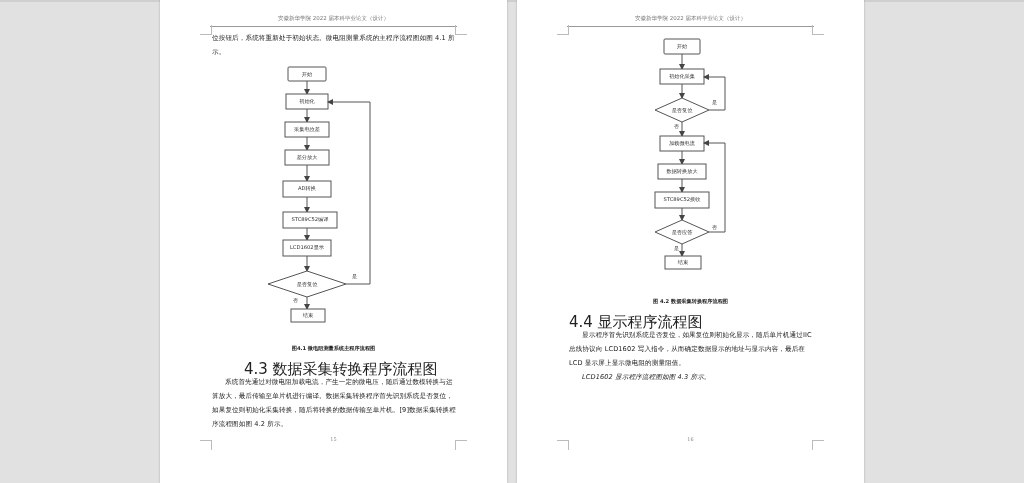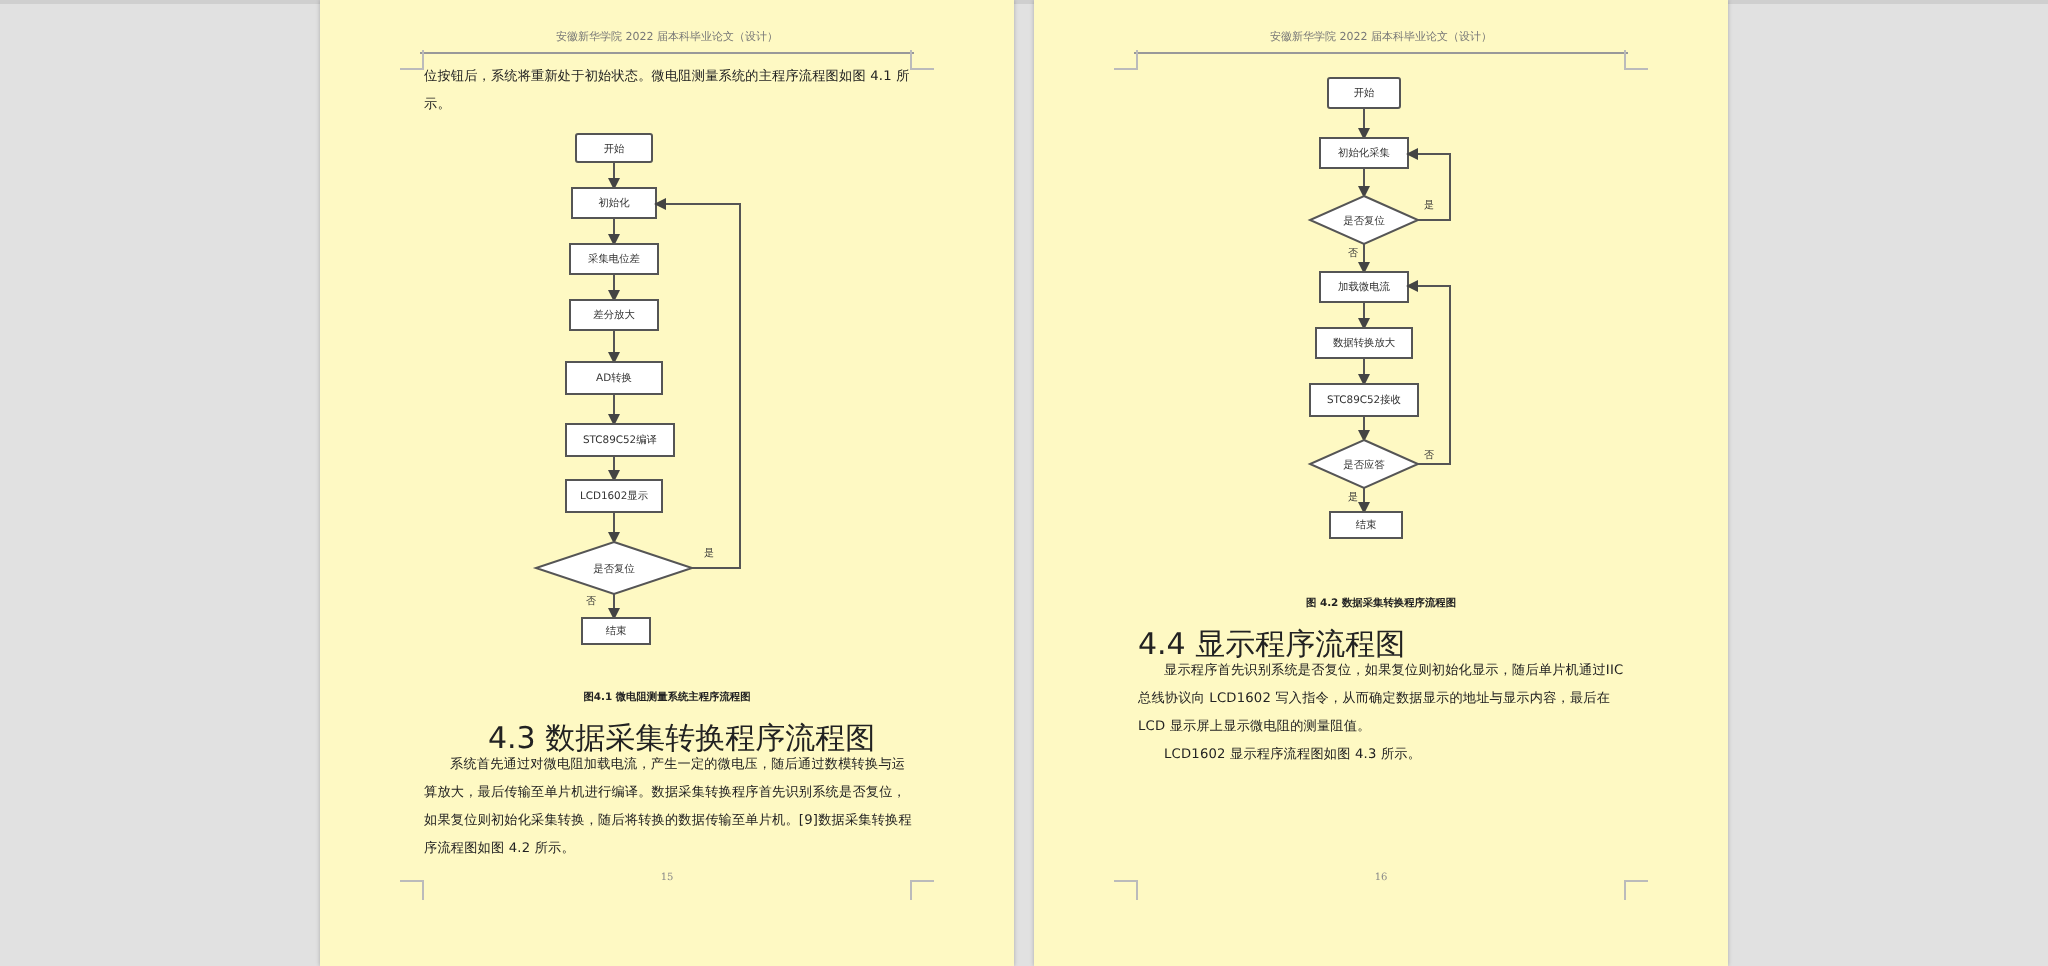--- a/index.html
+++ b/index.html
@@ -1,19 +1,19 @@
 <!DOCTYPE html>
 <html><head>
 <meta charset="utf-8">
 <style>
   * { box-sizing: border-box; margin: 0; padding: 0; }
   html, body { width: 1024px; height: 483px; overflow: hidden; }
   body { background: #e1e1e1; position: relative; font-family: "DejaVu Serif", serif; color: #222; }
   .topshadow { position: absolute; left: 0; top: 0; width: 1024px; height: 2px; background: #cfcfcf; }
-  .page { position: absolute; top: 0; height: 483px; background: #fef9c3; box-shadow: 0 0 2px rgba(0,0,0,0.25); }
+  .page { position: absolute; top: 0; height: 483px; background: #ffffff; box-shadow: 0 0 2px rgba(0,0,0,0.25); }
   #page-left { left: 160px; width: 347px; }
   #page-right { left: 517px; width: 347px; }
   .header-text { position: absolute; top: 15px; left: 0; width: 100%; text-align: center; font-size: 5.5px; color: #777; font-family: "DejaVu Sans", sans-serif; }
   .header-line { position: absolute; top: 26px; left: 50px; right: 50px; height: 1px; background: #999; }
   .corner { position: absolute; width: 12px; height: 10px; border-color: #bbb; border-style: solid; border-width: 0; }
   .c-tl { left: 40px; top: 25px; border-right-width: 1px; border-bottom-width: 1px; }
   .c-tr { right: 40px; top: 25px; border-left-width: 1px; border-bottom-width: 1px; }
   .c-bl { left: 40px; top: 440px; border-right-width: 1px; border-top-width: 1px; }
   .c-br { right: 40px; top: 440px; border-left-width: 1px; border-top-width: 1px; }
   .para { position: absolute; left: 52px; width: 246px; font-size: 6.6px; line-height: 14px; font-family: "DejaVu Sans", sans-serif; color: #222; letter-spacing: 0.1px; }
@@ -164,15 +164,15 @@
     <text class="edge-text" x="157" y="250">是</text>
     <g>
       <rect class="box" x="148" y="256" width="36" height="13"></rect>
       <text class="node-text" x="166" y="262.5">结束</text>
     </g>
   </svg>
 
   <div class="caption" style="top:298px;">图 4.2  数据采集转换程序流程图</div>
   <div class="heading" style="top:313px;">4.4 显示程序流程图</div>
   <div class="para indent" style="top:328px;">显示程序首先识别系统是否复位，如果复位则初始化显示，随后单片机通过IIC 总线协议向 LCD1602 写入指令，从而确定数据显示的地址与显示内容，最后在 LCD 显示屏上显示微电阻的测量阻值。</div>
-  <div class="para indent" style="top:370px;">LCD1602 显示程序流程图如图 4.3 所示。</div>
+  <div class="para indent" style="top:370px;font-style:italic;">LCD1602 显示程序流程图如图 4.3 所示。</div>
   <div class="page-num">16</div>
 </div>
 
 </body></html>

